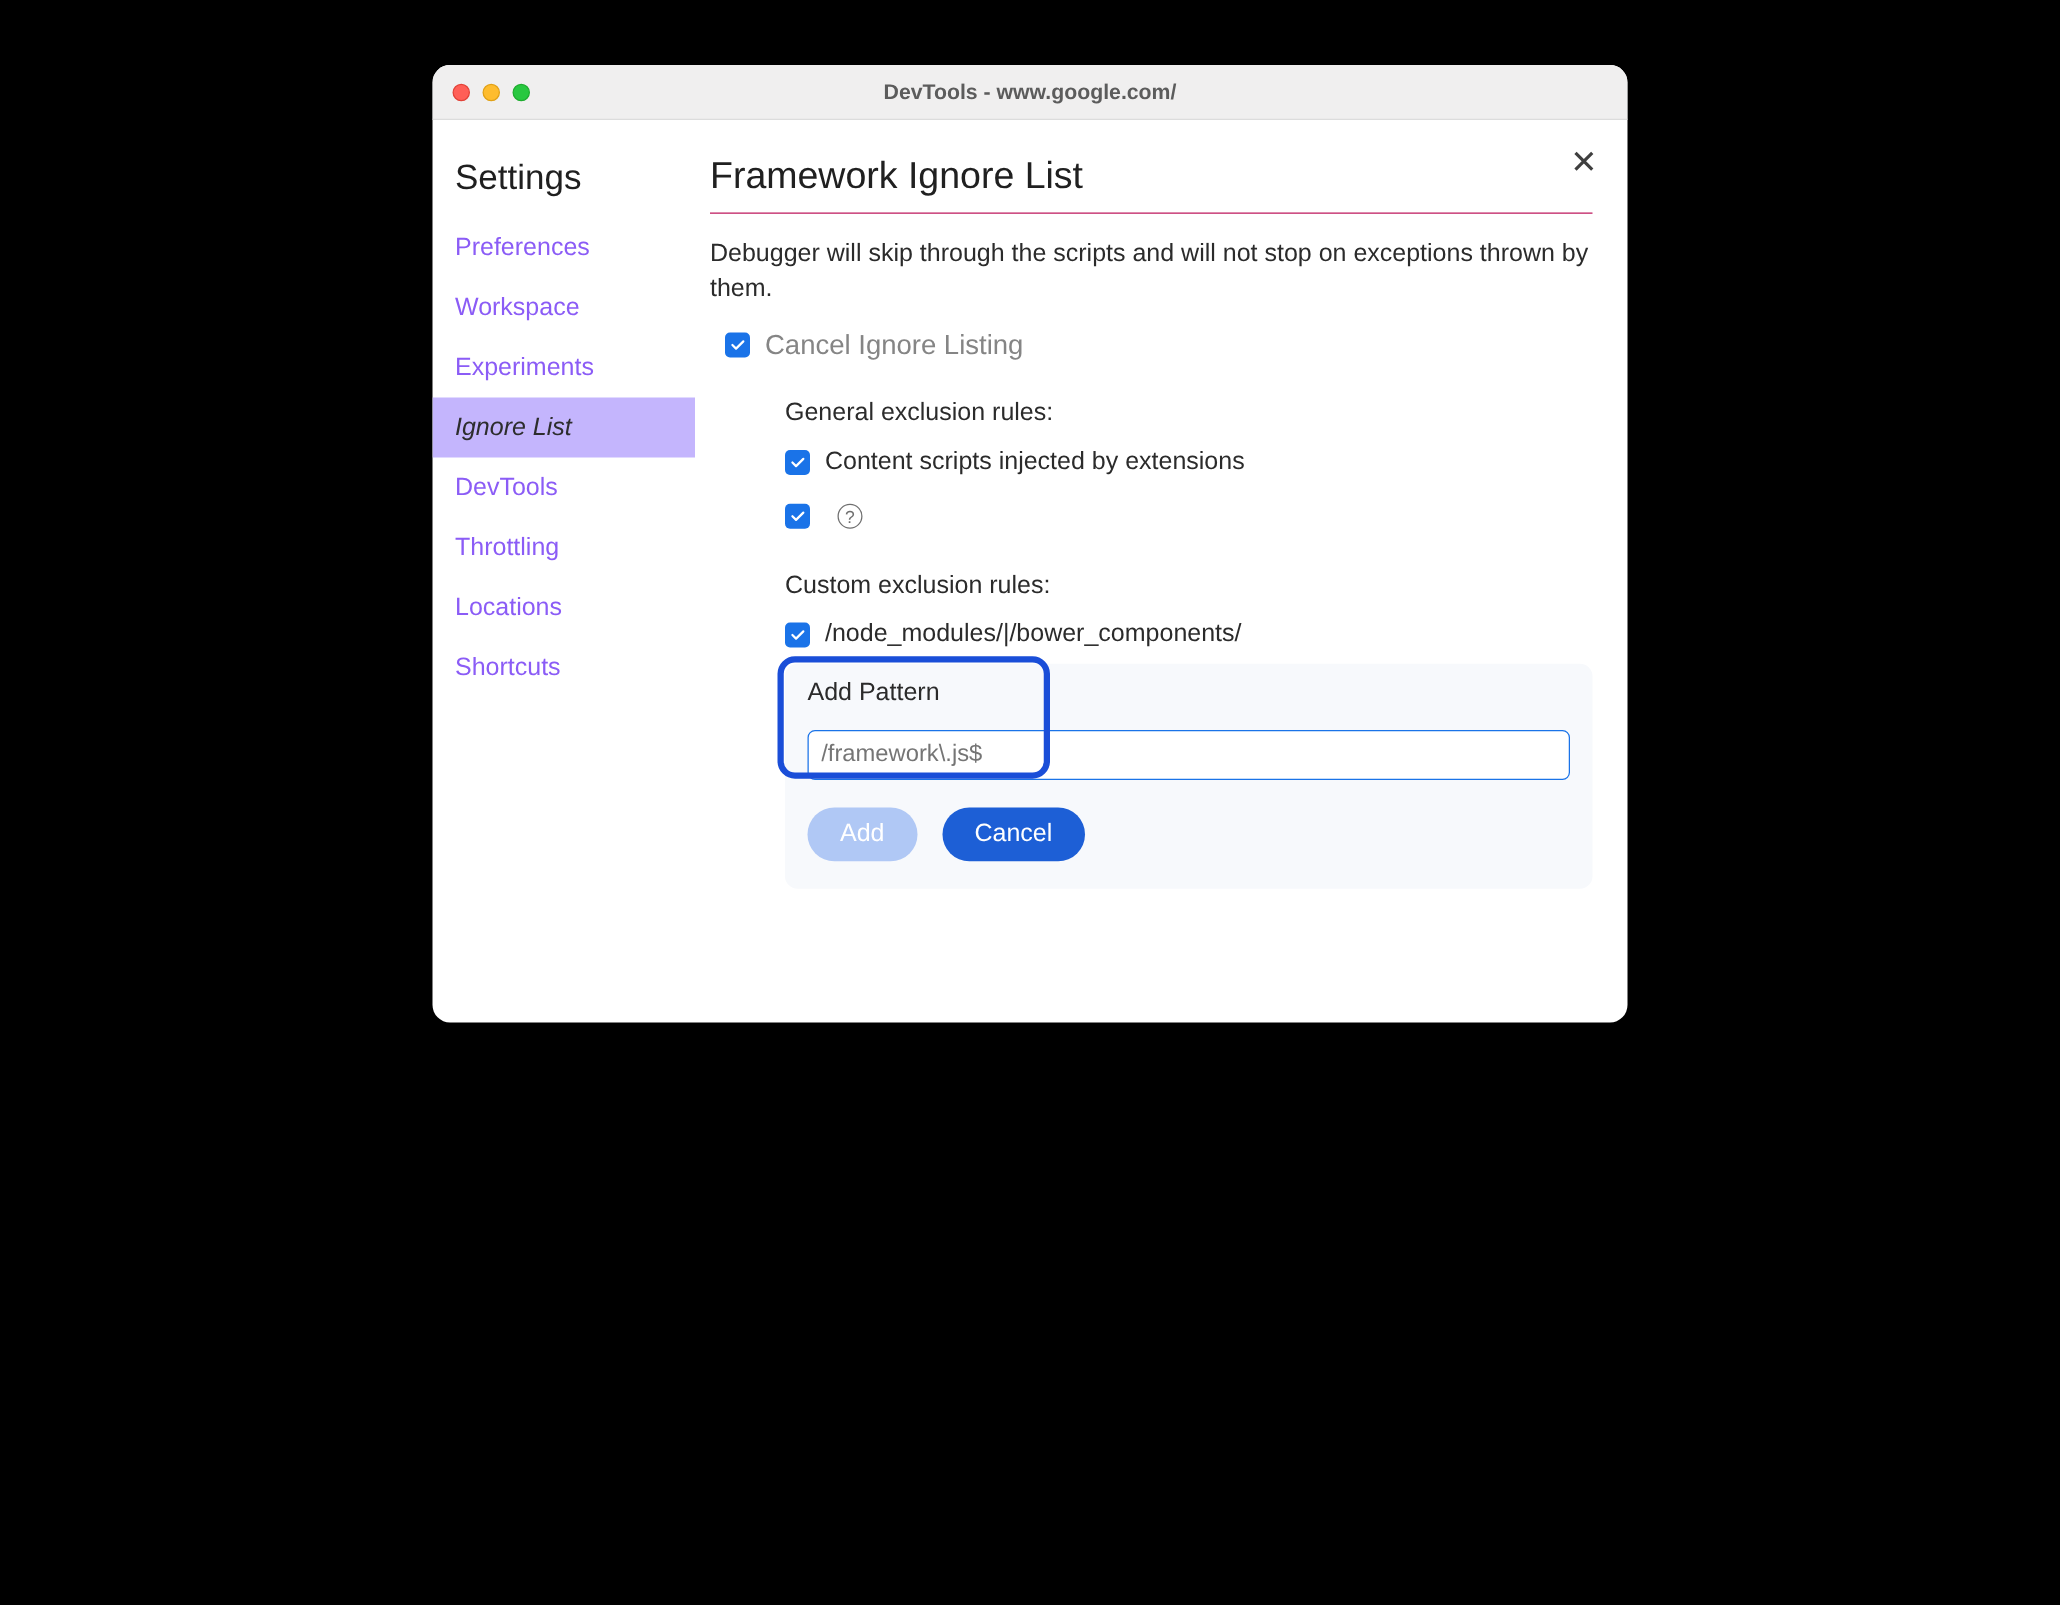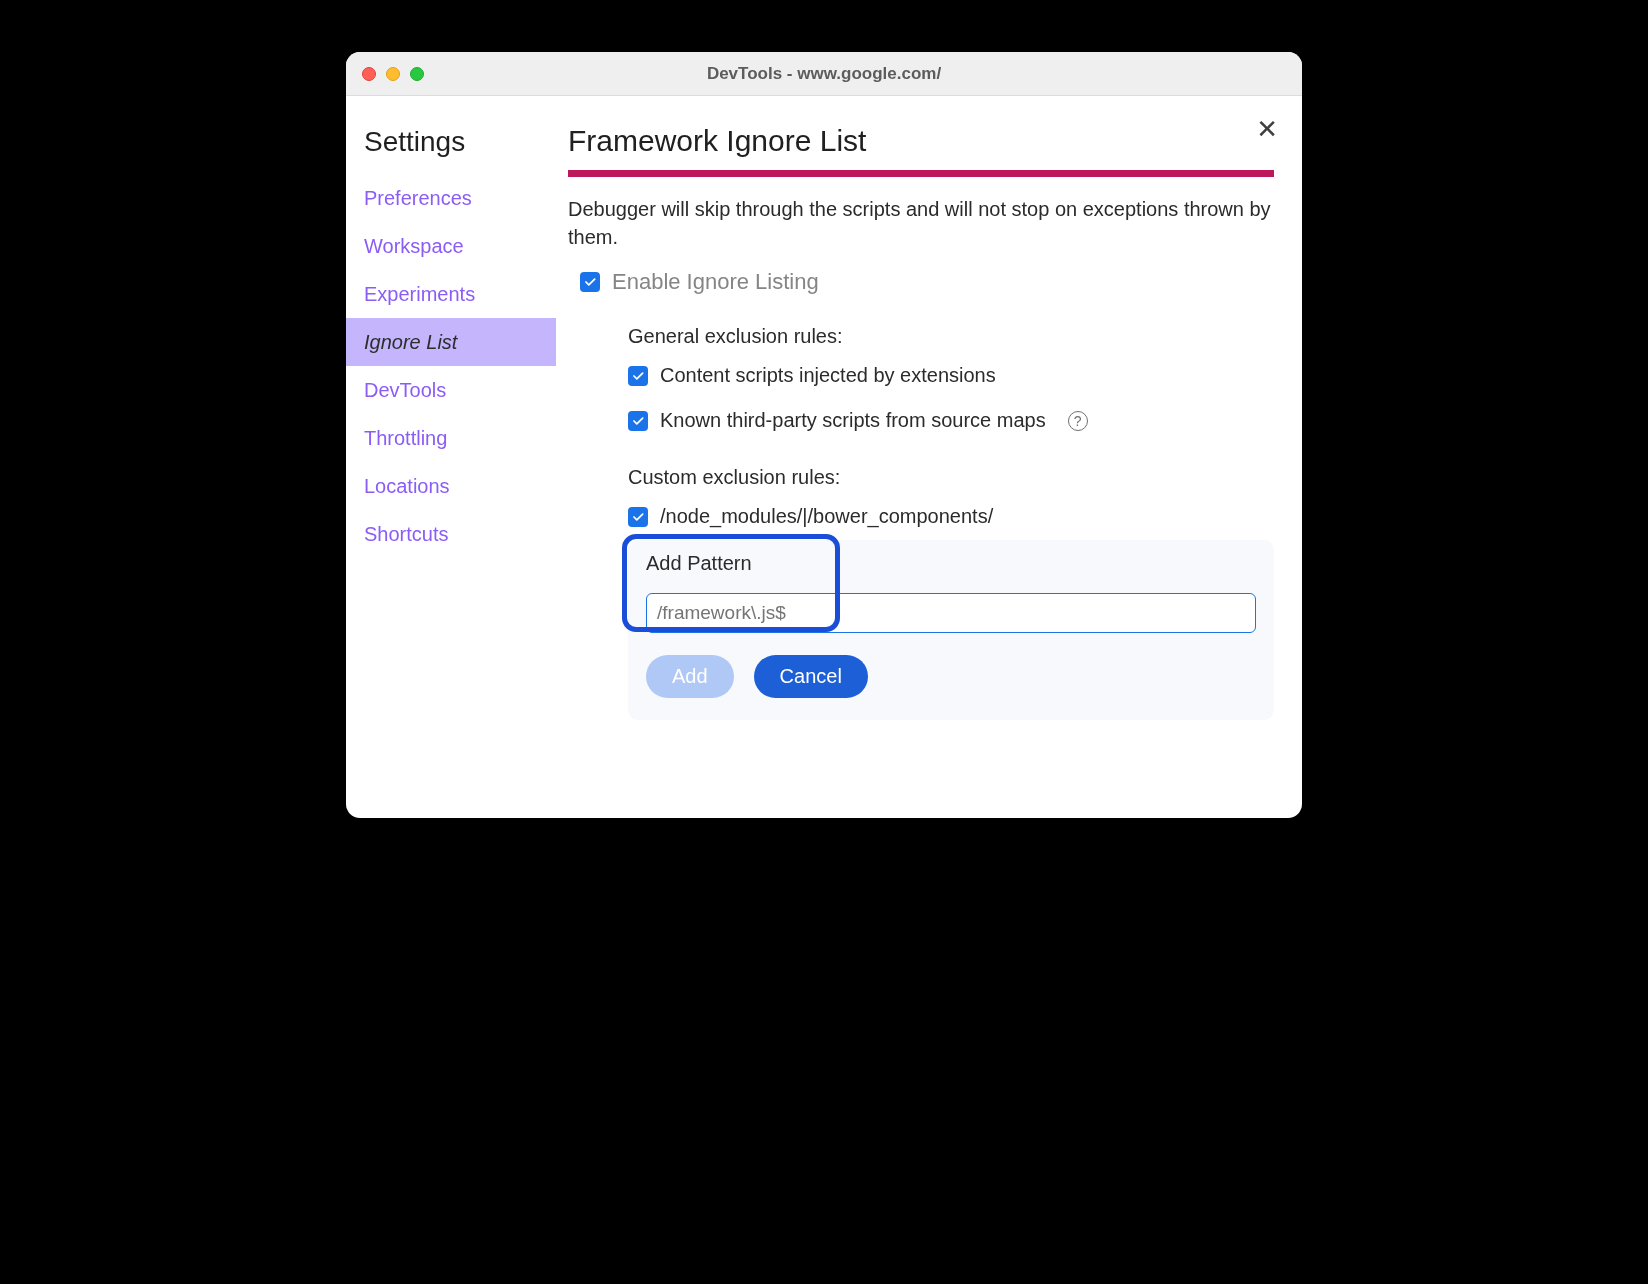--- a/index.html
+++ b/index.html
@@ -91,21 +91,21 @@
   }
   .main {
     flex: 1;
     padding: 28px 28px 20px 12px;
   }
   .page-title {
     font-size: 30px;
     font-weight: 400;
     color: #202020;
     padding-bottom: 12px;
-    border-bottom: 7px solid #be185d;
+    border-bottom: 1px solid #be185d;
     margin-bottom: 18px;
   }
   .description {
     font-size: 20px;
     color: #2b2b2b;
     line-height: 1.4;
     margin-bottom: 18px;
   }
   .check-row {
     display: flex;
@@ -226,40 +226,39 @@
     <div class="main">
       <div class="page-title">Framework Ignore List</div>
       <div class="description">Debugger will skip through the scripts and will not stop on exceptions thrown by them.</div>
 
       <div class="check-row master">
         <div class="checkbox">
           <svg viewBox="0 0 24 24">
               <path d="M5 12l5 5L20 7" stroke="#fff" stroke-width="3" fill="none" stroke-linecap="round" stroke-linejoin="round"></path>
             </svg>
         </div>
-        <span class="check-label">Enable Ignore Listing</span>
+        <span class="check-label">Cancel Ignore Listing</span>
       </div>
 
       <div class="section-heading">General exclusion rules:</div>
       <div class="sub-rules">
         <div class="check-row">
           <div class="checkbox">
             <svg viewBox="0 0 24 24">
                 <path d="M5 12l5 5L20 7" stroke="#fff" stroke-width="3" fill="none" stroke-linecap="round" stroke-linejoin="round"></path>
               </svg>
           </div>
           <span class="check-label dark">Content scripts injected by extensions</span>
         </div>
         <div class="check-row">
           <div class="checkbox">
             <svg viewBox="0 0 24 24">
                 <path d="M5 12l5 5L20 7" stroke="#fff" stroke-width="3" fill="none" stroke-linecap="round" stroke-linejoin="round"></path>
               </svg>
           </div>
-          <span class="check-label dark">Known third-party scripts from source maps</span>
           <span class="help-icon">?</span>
         </div>
       </div>
 
       <div class="section-heading">Custom exclusion rules:</div>
       <div class="custom-rules">
         <div class="check-row">
           <div class="checkbox">
             <svg viewBox="0 0 24 24">
                 <path d="M5 12l5 5L20 7" stroke="#fff" stroke-width="3" fill="none" stroke-linecap="round" stroke-linejoin="round"></path>

